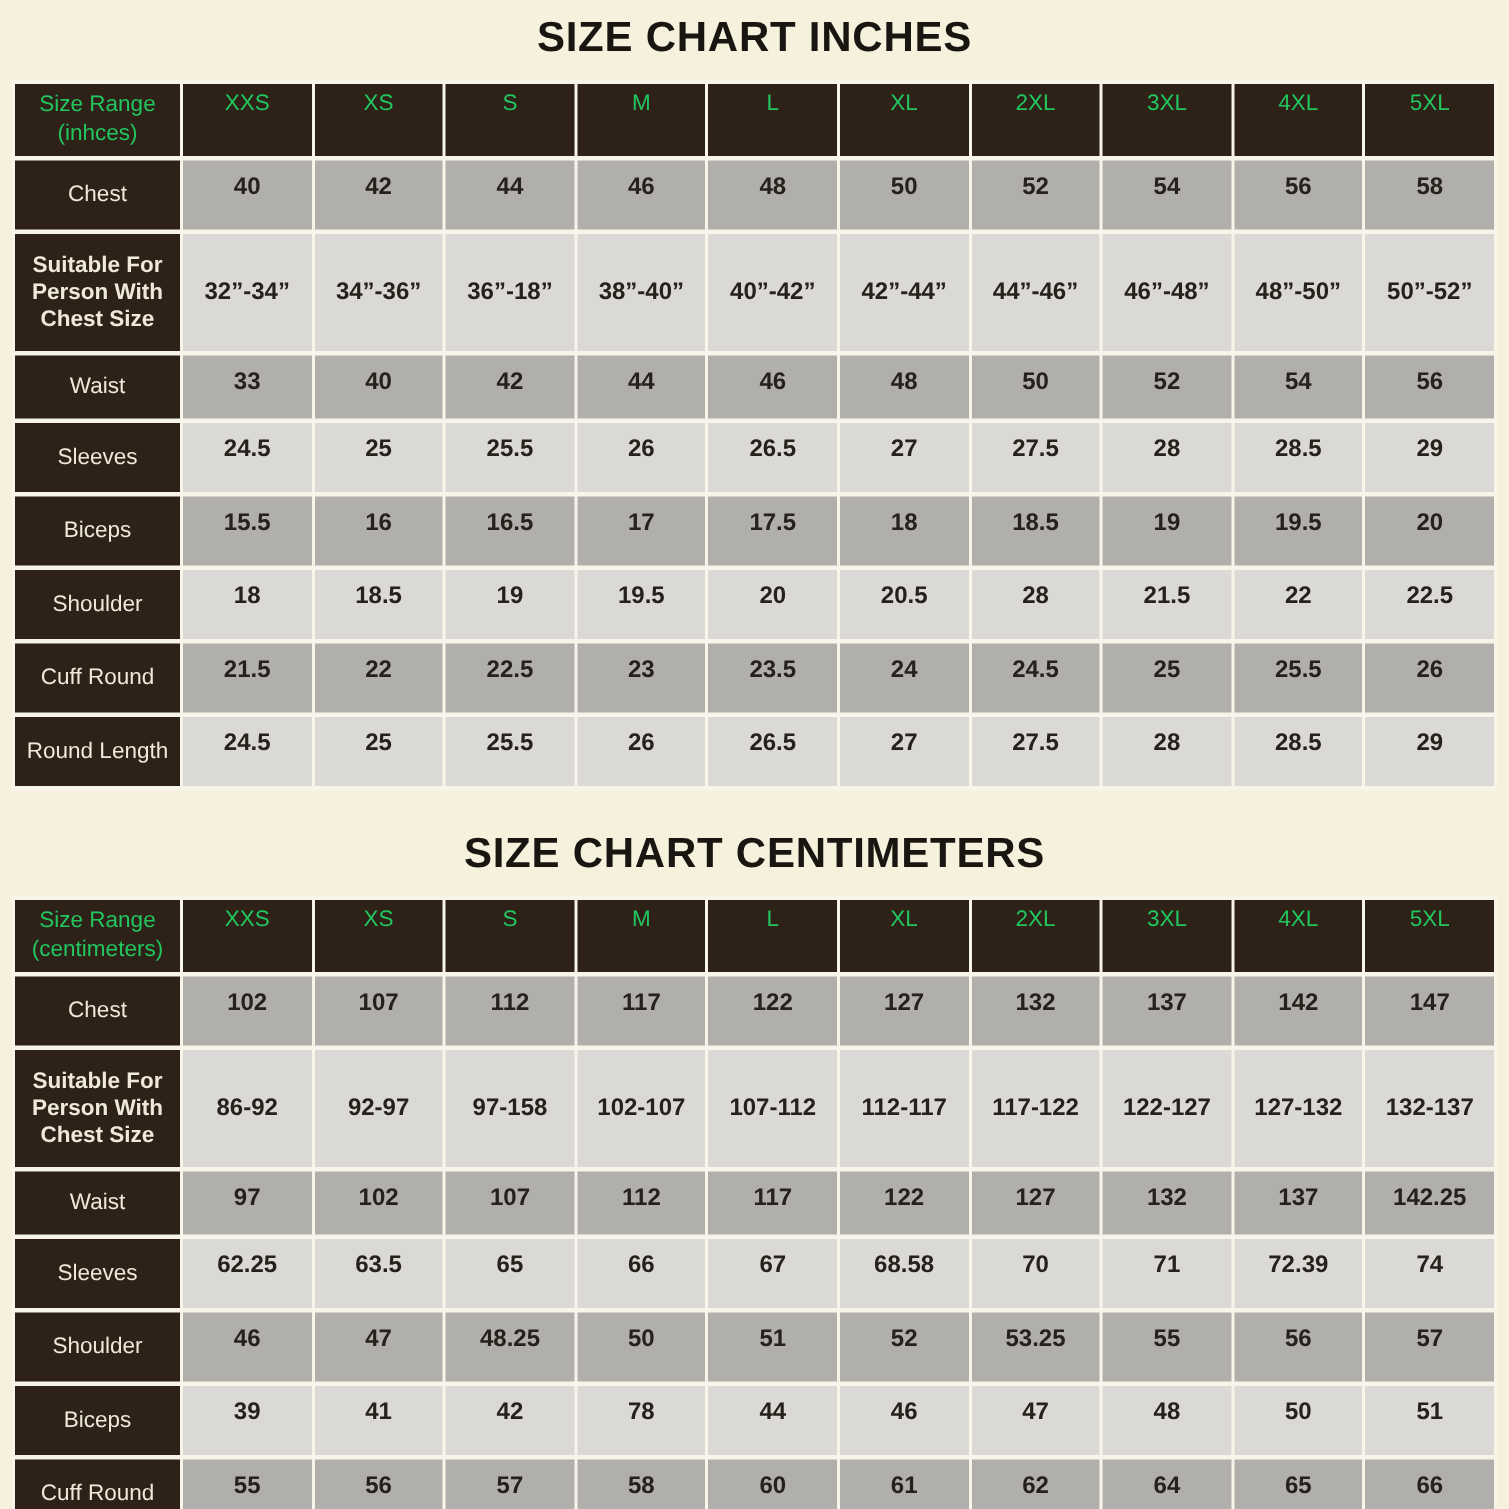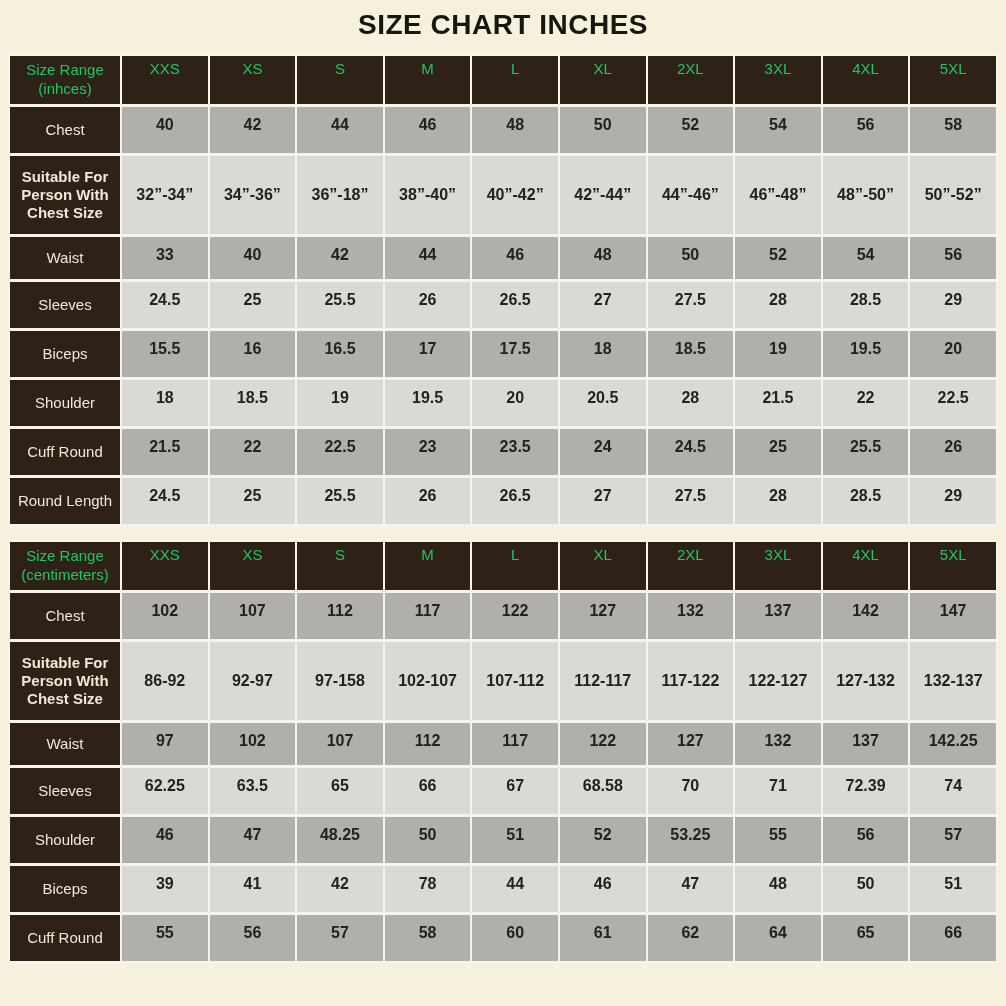--- a/index.html
+++ b/index.html
@@ -253,20 +253,21 @@
             <td class="cell">27</td>
             <td class="cell">27.5</td>
             <td class="cell">28</td>
             <td class="cell">28.5</td>
             <td class="cell">29</td>
           </tr>
         </tbody>
       </table>
   </div>
 
+  <div class="chart-title title-mid">SIZE CHART CENTIMETERS</div>
 
   <div class="table-wrap">
     <table class="size-table">
       <colgroup>
           <col class="label-col">
           <col>
           <col>
           <col>
           <col>
           <col>

